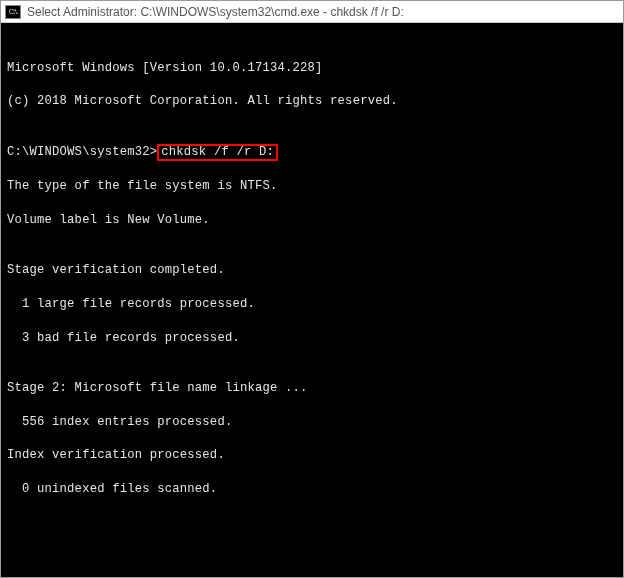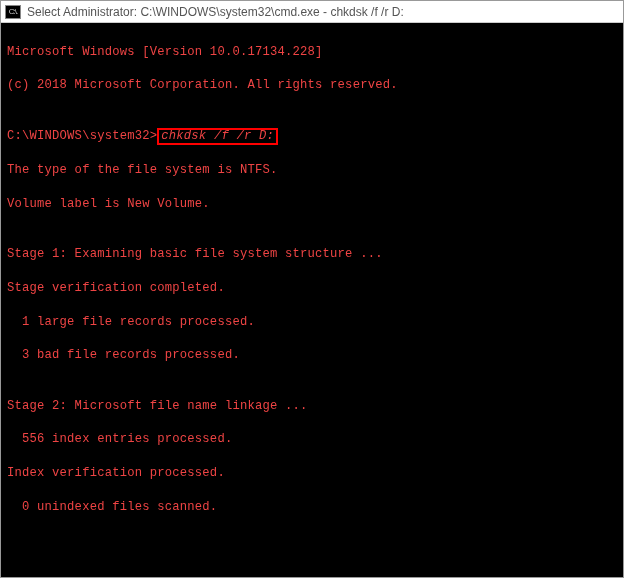--- a/index.html
+++ b/index.html
@@ -35,36 +35,35 @@
       display: inline-flex;
       align-items: center;
       justify-content: center;
       font-size: 8px;
       color: #ccc;
       letter-spacing: -1px;
       border: 1px solid #888;
     }
     .terminal {
       background: #000;
-      color: #ef4444;
+      color: #e5e5e5;
       width: 100%;
       height: calc(100% - 22px);
-      padding: 4px 6px;
+      padding: 20px 6px;
       font-size: 12.2px;
       line-height: 1.38;
       white-space: pre;
       overflow: hidden;
       letter-spacing: 0.2px;
     }
     .highlight {
       border: 2px solid #ff0000;
       padding: 0 2px;
       display: inline-block;
       line-height: 1.1;
-      font-style: italic;
     }
     .line {
       display: block;
     }
   </style>
 </head>
 <body>
 
 <div class="titlebar">
   <span class="titlebar-icon">C:\.</span>
@@ -72,21 +71,20 @@
 </div>
 
 <div class="terminal">
 <span class="line">Microsoft Windows [Version 10.0.17134.228]</span>
 <span class="line">(c) 2018 Microsoft Corporation. All rights reserved.</span>
 <span class="line"></span>
 <span class="line"><span>C:\WINDOWS\system32&gt;</span><span class="highlight">chkdsk /f /r D:</span></span>
 <span class="line">The type of the file system is NTFS.</span>
 <span class="line">Volume label is New Volume.</span>
 <span class="line"></span>
-<span class="line">Stage 1: Examining basic file system structure ...</span>
 <span class="line">Stage verification completed.</span>
 <span class="line">  1 large file records processed.</span>
 <span class="line">  3 bad file records processed.</span>
 <span class="line"></span>
 <span class="line">Stage 2: Microsoft file name linkage ...</span>
 <span class="line">  556 index entries processed.</span>
 <span class="line">Index verification processed.</span>
 <span class="line">  0 unindexed files scanned.</span>
 
 

